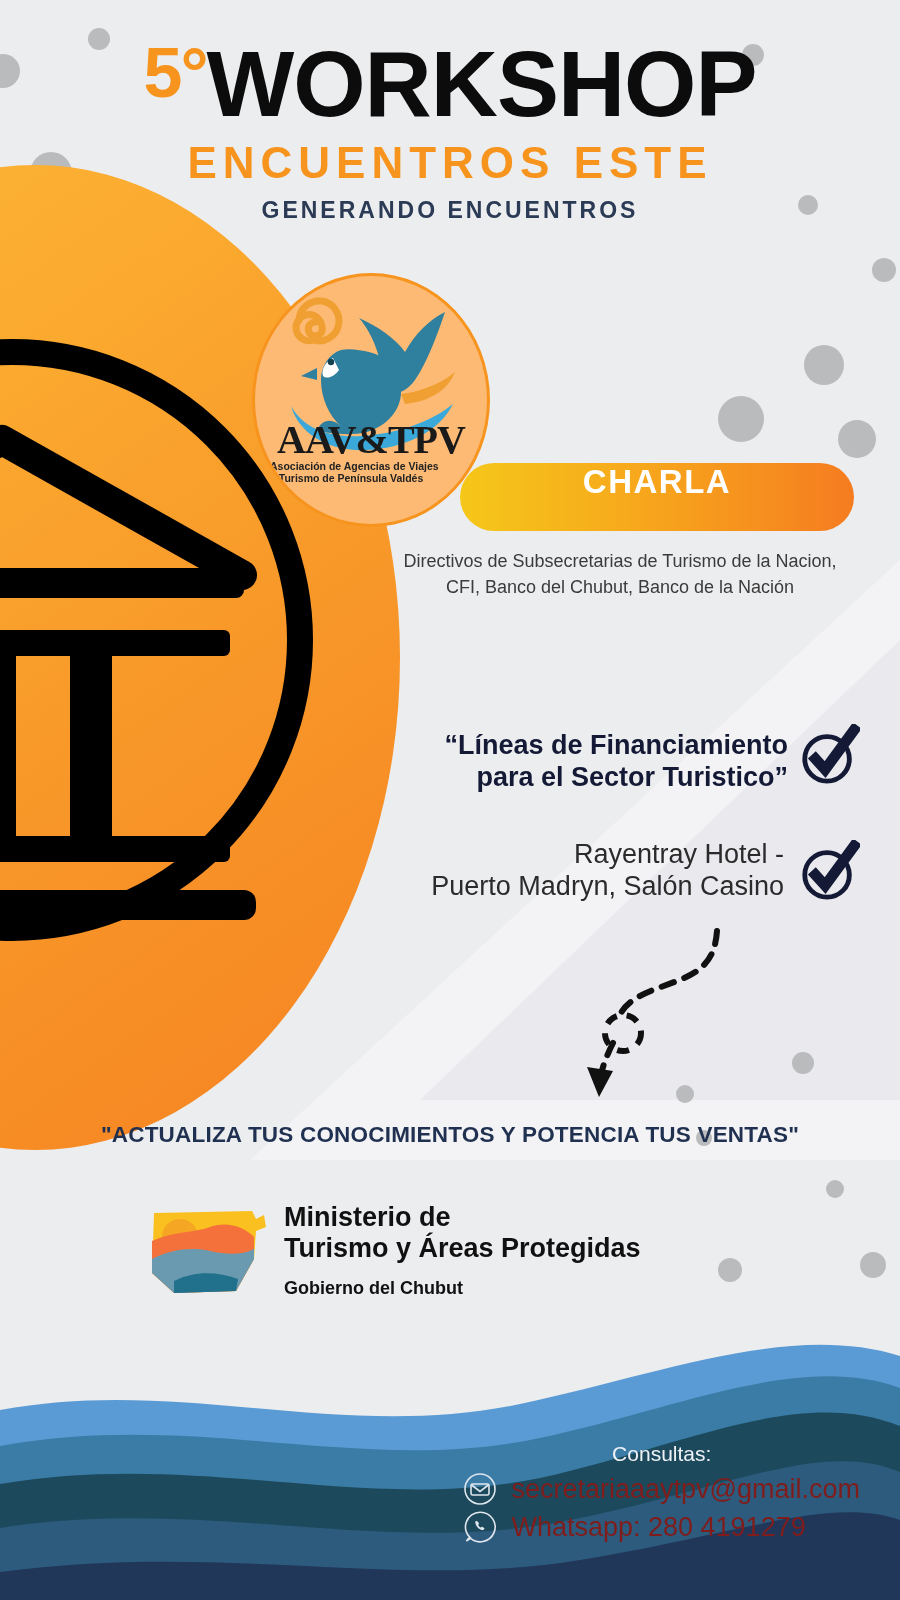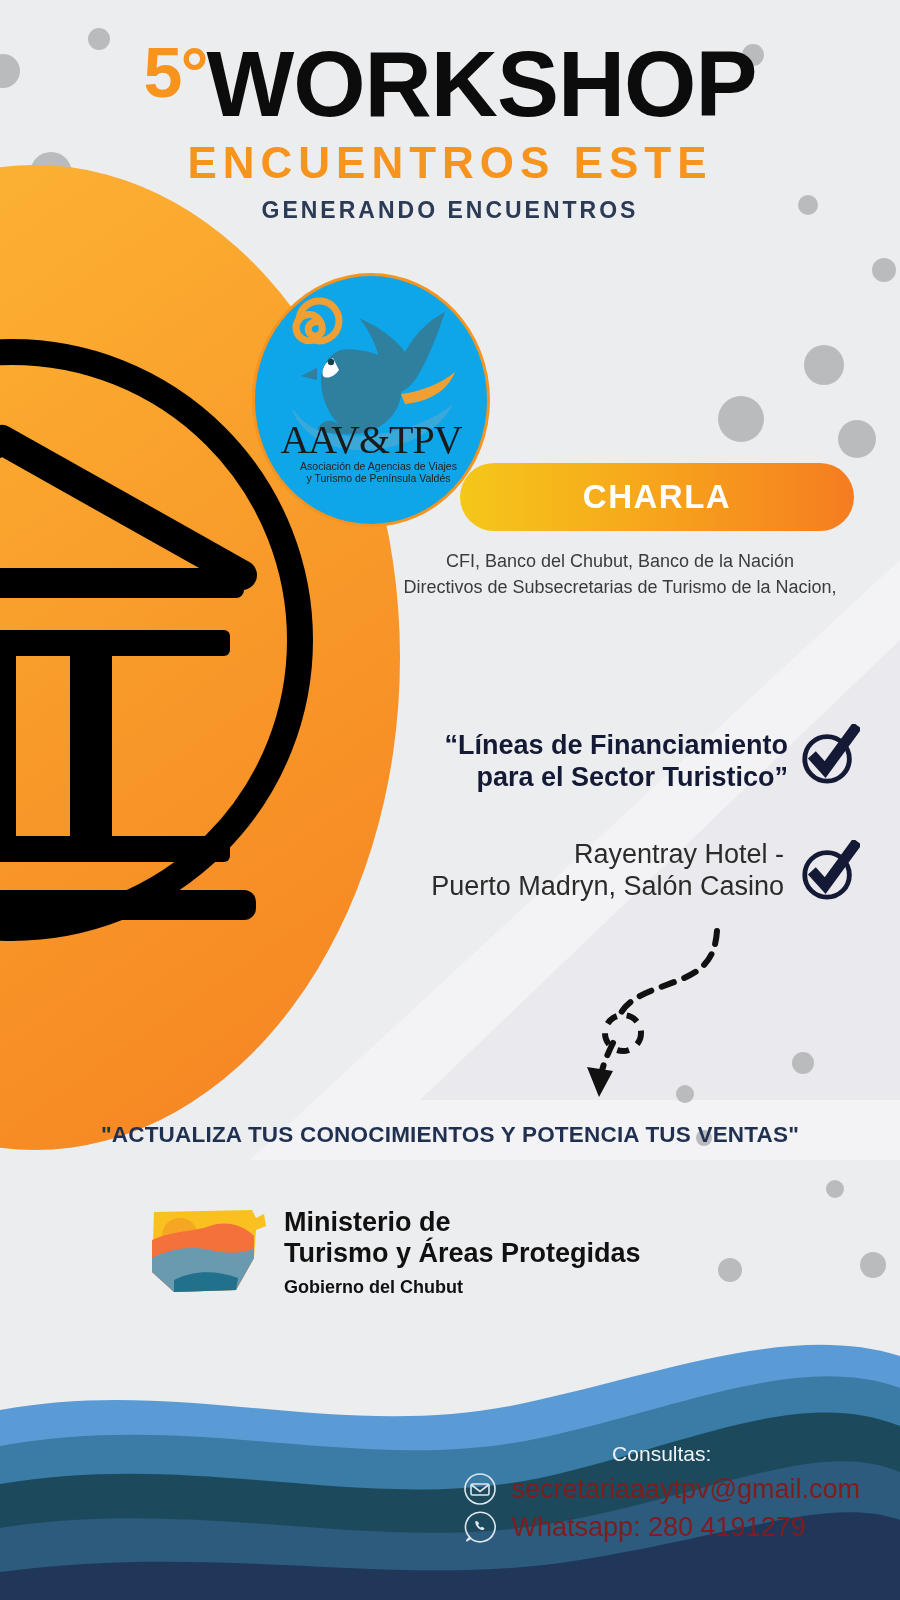--- a/index.html
+++ b/index.html
@@ -71,51 +71,52 @@
     font-size:23px; font-weight:bold; color:#2b3a55;
     letter-spacing:3px; margin-top:9px;
     font-family:"Liberation Sans", sans-serif;
   }
 
   
   .logo-circle{
     position:absolute; left:255px; top:276px;
     width:232px; height:248px;
     border-radius:50%;
-    background:#0ea5e9;
+    background:#fdba74;
     box-shadow:0 0 0 3px #f7941e;
     overflow:hidden;
+    font-weight:bold;
   }
   .logo-inner{ position:absolute; inset:0; }
   .logo-wordmark{
     position:absolute; left:0; right:0; top:140px;
     text-align:center;
     font-size:40px; letter-spacing:-1px;
     color:#1a1a1a;
     font-family:"Liberation Serif", serif;
   }
   .logo-sub1, .logo-sub2{
     position:absolute; left:15px; right:0;
-    text-align:center; color:#222;
+    text-align:left; color:#222;
     font-size:10.5px;
     font-family:"Liberation Sans", sans-serif;
   }
   .logo-sub1{ top:184px; }
   .logo-sub2{ top:196px; }
 
   
   .charla{
     position:absolute; left:460px; top:463px;
     width:394px; height:68px;
     border-radius:34px;
     background:linear-gradient(90deg,#f5c71a 0%,#f7a81c 45%,#f57c20 100%);
     color:#ffffff;
     font-size:33px; font-weight:bold;
     letter-spacing:1.5px;
-    display:flex; align-items:center; justify-content:center;
+    display:flex; align-items:flex-start; justify-content:center;
   }
 
   
   .speakers{
     position:absolute; left:380px; top:548px; width:480px;
     text-align:center;
     color:#3b3b3b;
     font-size:18px; line-height:1.45;
     font-family:"Liberation Sans", sans-serif;
   }
@@ -166,21 +167,21 @@
     position:absolute; left:140px; top:1196px;
     display:flex; align-items:flex-end;
   }
   .ministry-logo{ width:130px; height:102px; flex:0 0 130px; }
   .ministry-text{ margin-left:14px; padding-top:6px; }
   .min-l1, .min-l2{
     font-size:27px; font-weight:bold; color:#111; line-height:1.14;
     font-family:"Liberation Sans", sans-serif;
   }
   .min-l3{
-    font-size:18px; font-weight:bold; color:#111; margin-top:8px;
+    font-size:18px; font-weight:bold; color:#111; margin-top:14px;
     font-family:"Liberation Sans", sans-serif;
   }
 
   
   .waves{
     position:absolute; left:0; bottom:0;
     width:900px; height:340px;
   }
 
   
@@ -284,22 +285,22 @@
     <div class="logo-wordmark">AAV&amp;TPV</div>
     <div class="logo-sub1">Asociación de Agencias de Viajes</div>
     <div class="logo-sub2">y Turismo de Península Valdés</div>
   </div>
 
   <div class="charla">
     <span>CHARLA</span>
   </div>
 
   <div class="speakers">
+    <div>Directivos de Subsecretarias de Turismo de la Nacion,</div>
     <div>CFI, Banco del Chubut, Banco de la Nación</div>
-    <div>Directivos de Subsecretarias de Turismo de la Nacion,</div>
   </div>
 
 
   <div class="row row-topic">
     <div class="row-text">
       <div>“Líneas de Financiamiento</div>
       <div>para el Sector Turistico”</div>
     </div>
     <svg class="check" viewBox="0 0 64 64" style="align-self:flex-start;margin-top:-6px;">
       <circle cx="30" cy="36" r="23" fill="none" stroke="#141a35" stroke-width="5"></circle>

